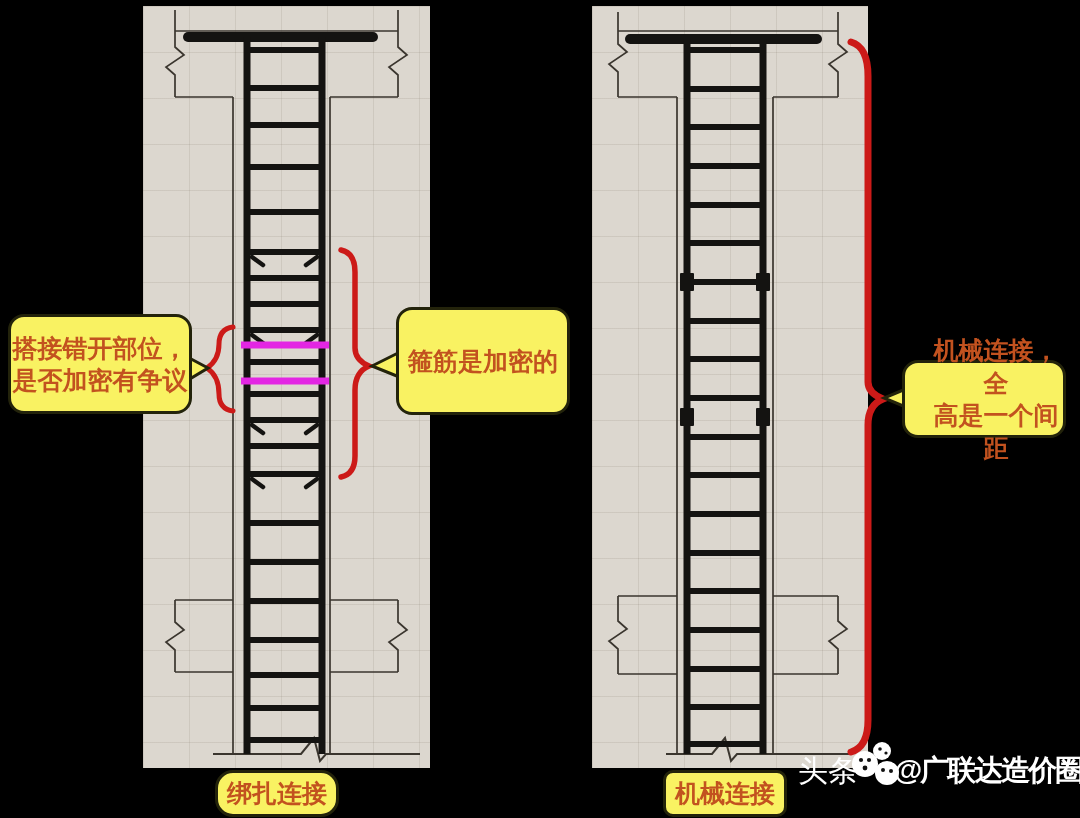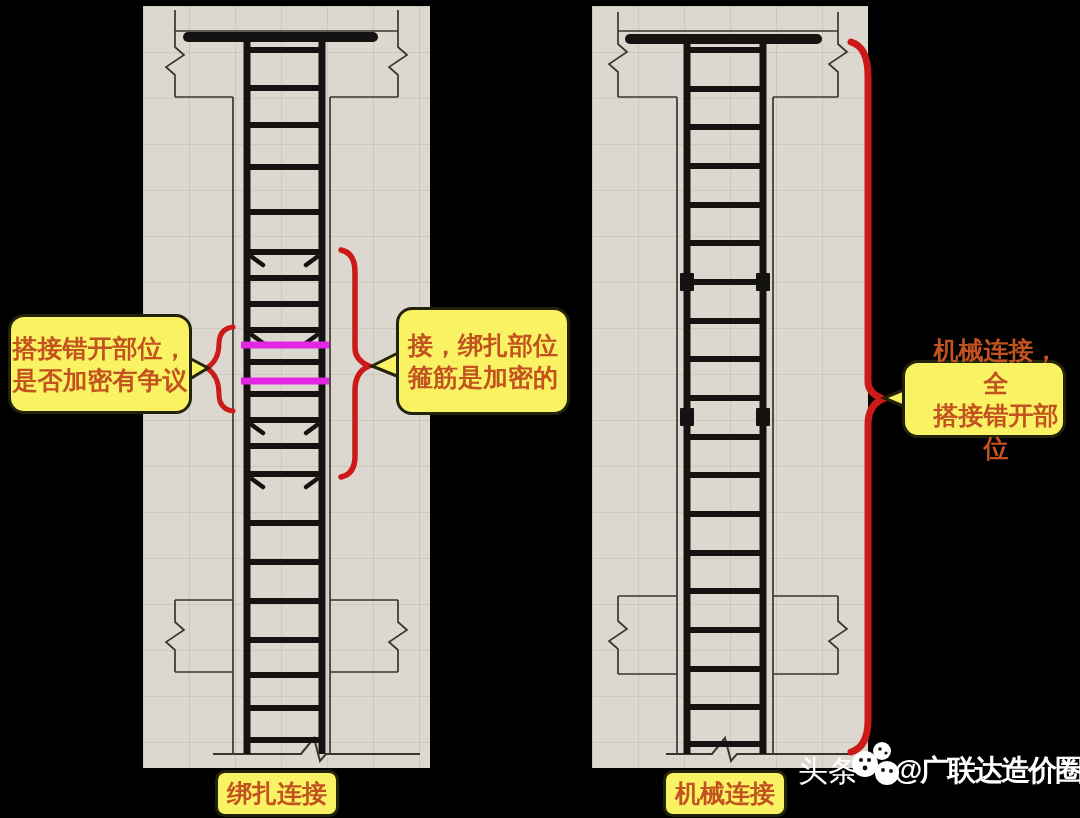--- a/index.html
+++ b/index.html
@@ -23,21 +23,21 @@
     font-weight:bold;font-size:25px;line-height:1.3;
     display:flex;flex-direction:column;justify-content:center;align-items:center;text-align:center;}
   .callout-left{left:8px;top:314px;width:184px;height:100px;}
   .callout-mid{left:396px;top:307px;width:174px;height:108px;}
   .callout-right{left:902px;top:360px;width:164px;height:78px;padding-left:24px;}
 
   .caption{position:absolute;top:770px;z-index:6;box-sizing:border-box;
     background:var(--callout-bg,#f9f262);border:3px solid var(--callout-border,#23230b);
     border-radius:10px;color:var(--callout-text,#c2521f);
     font-weight:bold;font-size:25px;padding:4px 9px;white-space:nowrap;}
-  .caption-left{left:215px;}
+  .caption-left{left:215px;border-radius:18px;}
   .caption-right{left:655px;margin-left:8px;}
 
   .watermark{position:absolute;left:798px;top:740px;z-index:9;color:var(--wm,#fff);
     display:flex;align-items:center;white-space:nowrap;}
   .wm-prefix{font-size:30px;font-weight:normal;letter-spacing:0px;text-align:center;}
   .wm-logo{margin:0 -9px 8px -7px;}
   .wm-handle{font-size:29px;font-weight:bold;letter-spacing:-2px;}
 </style>
 </head>
 <body>
@@ -150,27 +150,26 @@
       <polygon points="414,345 372,366 414,383" fill="#f9f262" stroke="#23230b" stroke-width="3"></polygon>
       <polygon points="920,383 884,398 920,413" fill="#f9f262" stroke="#23230b" stroke-width="3"></polygon>
     </svg>
 
   <div class="callout callout-left">
     <div>搭接错开部位，</div>
     <div>是否加密有争议</div>
   </div>
 
   <div class="callout callout-mid">
-    <div>接，绑扎部位</div>
     <div>箍筋是加密的</div>
   </div>
 
   <div class="callout callout-right">
     <div>机械连接，全</div>
-    <div>搭接错开部位</div>
+    <div>高是一个间距</div>
   </div>
 
   <div class="caption caption-left">绑扎连接</div>
   <div class="caption caption-right">机械连接</div>
 
   <div class="watermark">
     <span class="wm-prefix">头条</span>
     <span class="wm-logo">
       <svg width="52" height="50" viewBox="0 0 52 50">
         <circle cx="31" cy="11" r="9" fill="#fff"></circle>

